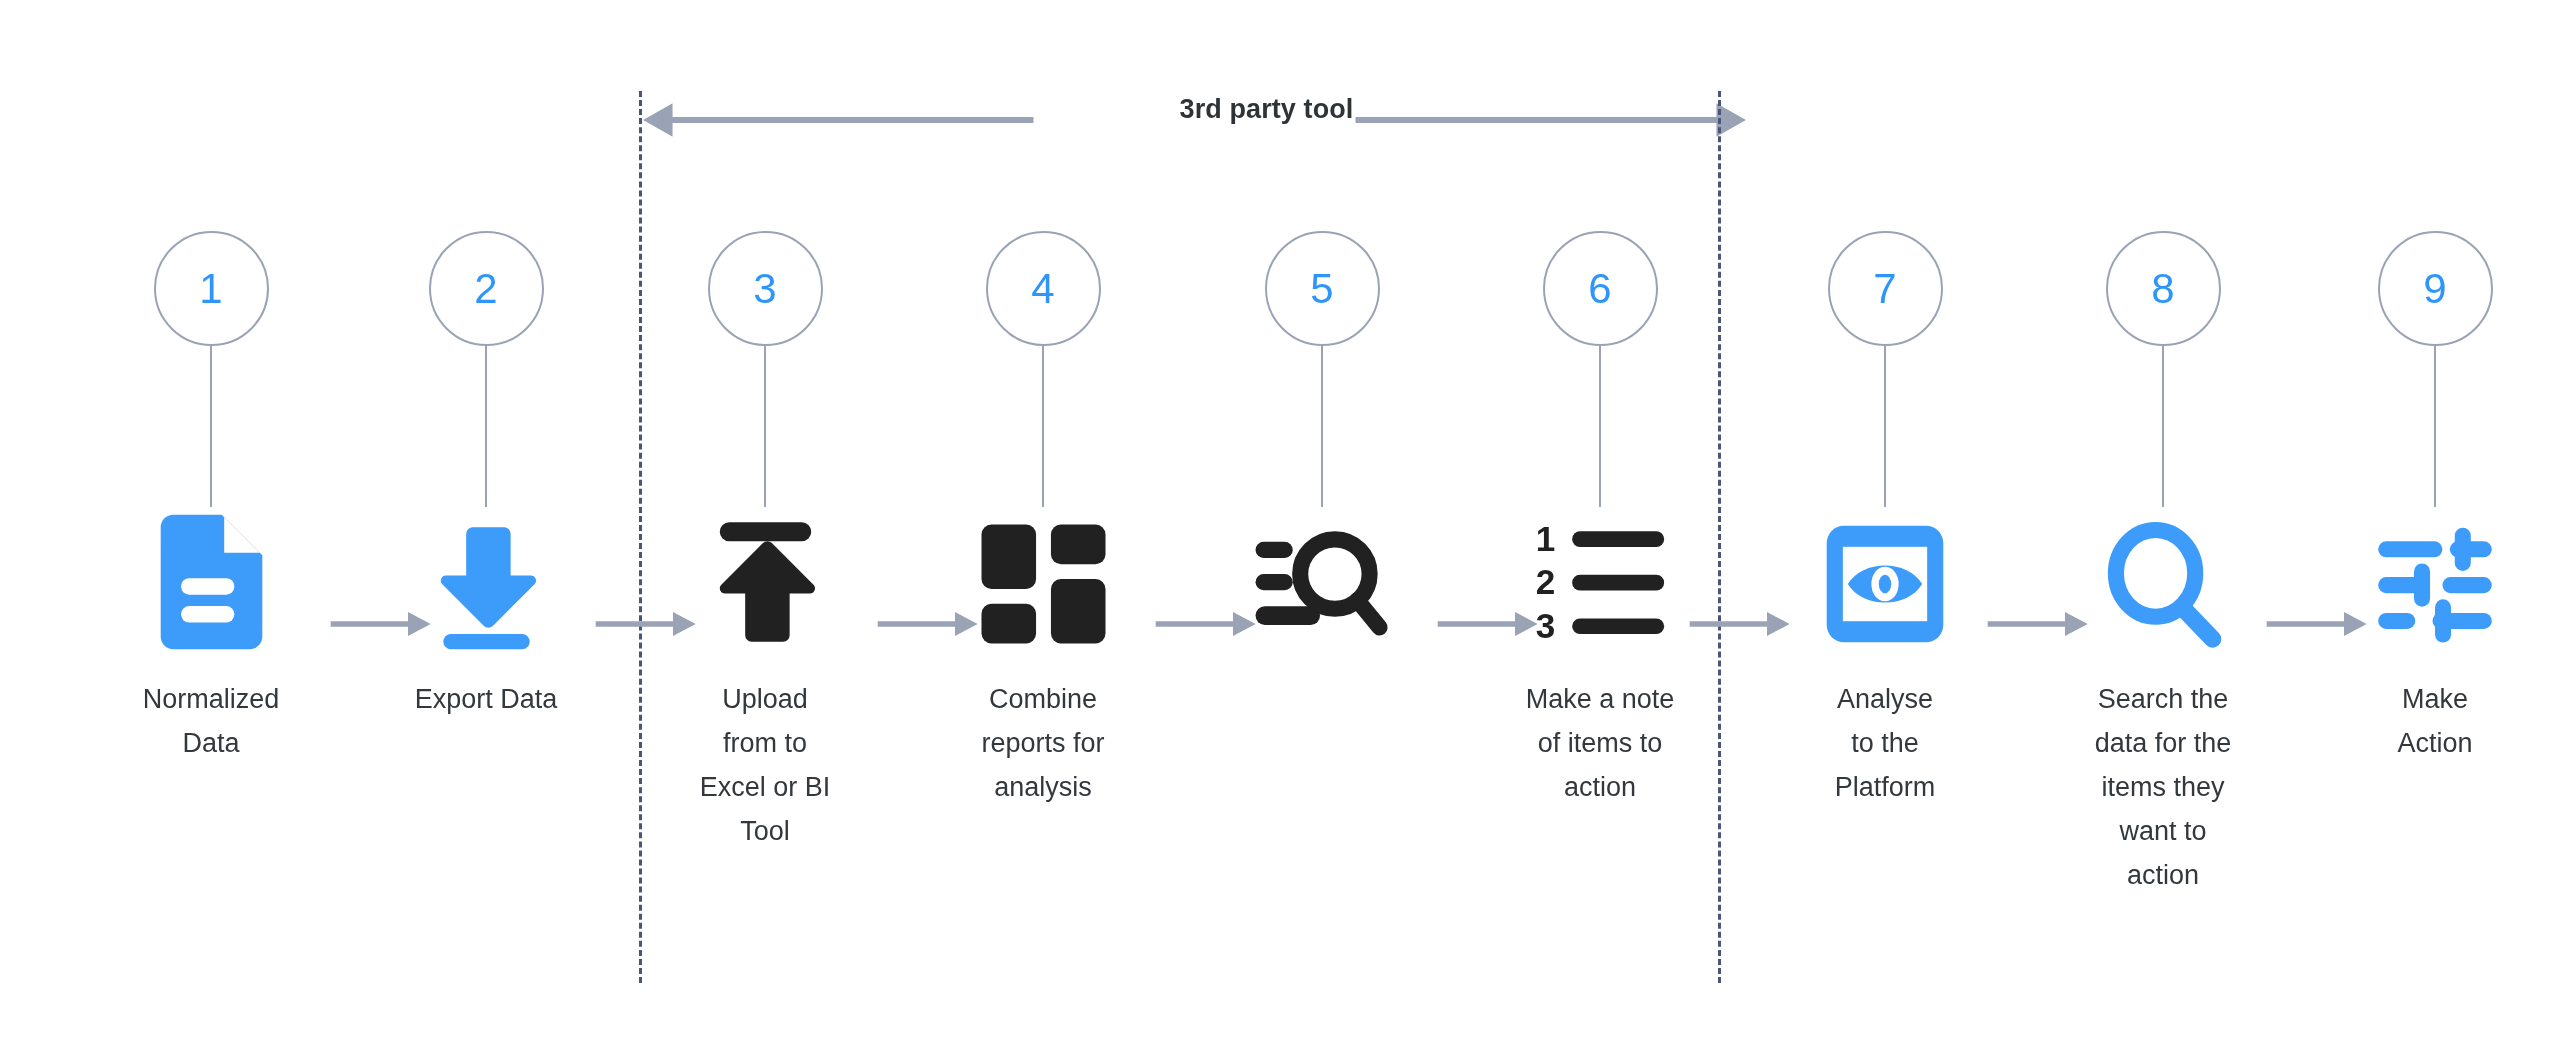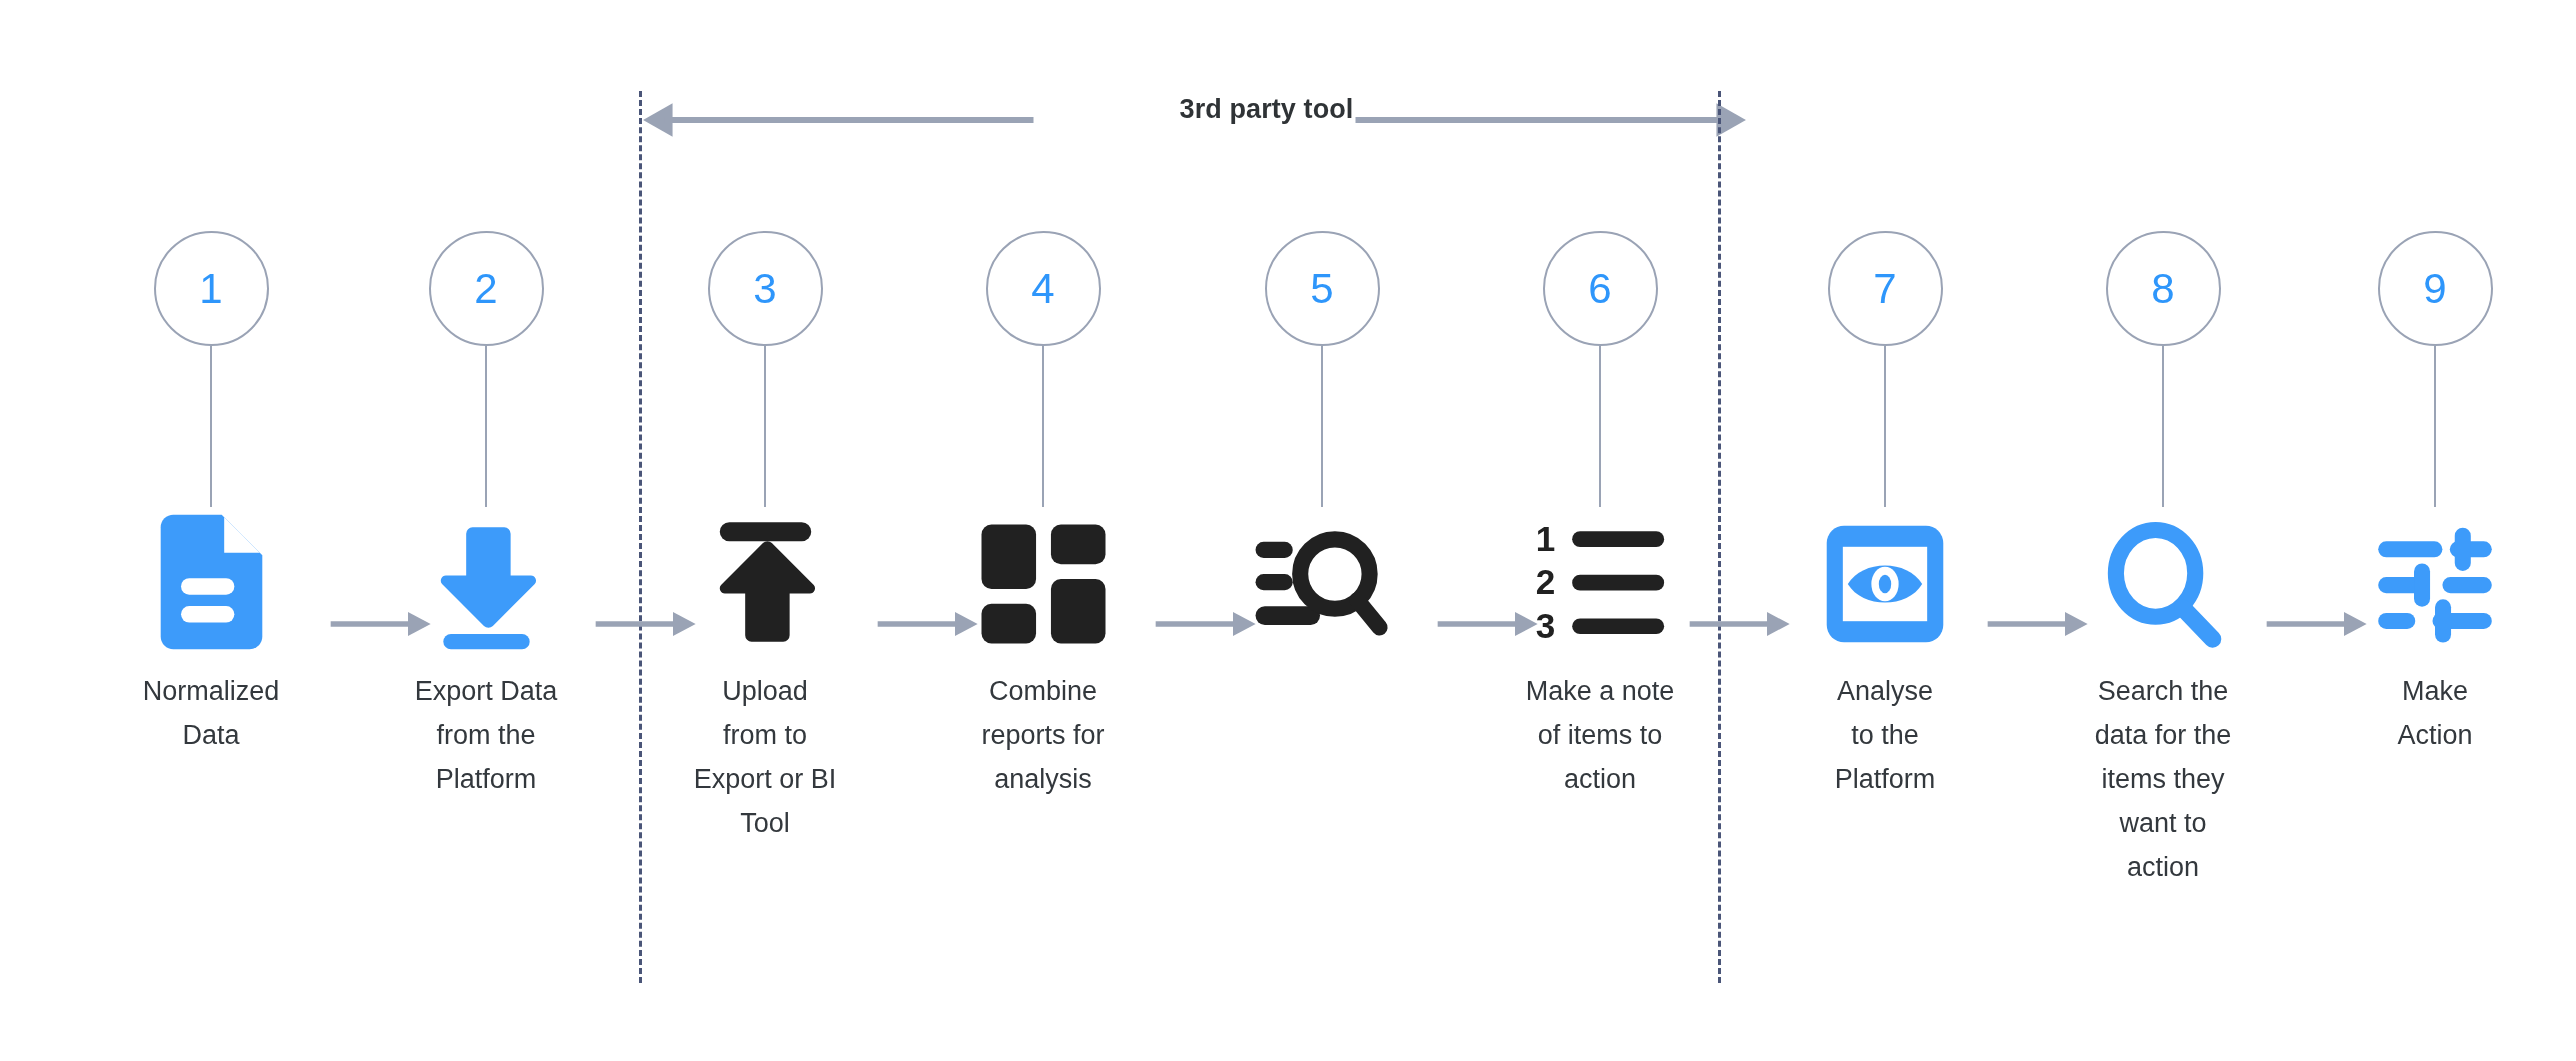--- a/index.html
+++ b/index.html
@@ -95,21 +95,21 @@
   .icon-slot {
     height: 154px;
     display: flex;
     align-items: center;
     justify-content: center;
   }
   .icon-slot svg { display: block; }
 
   
   .caption {
-    margin-top: 8px;
+    margin-top: 16px;
     width: 201px;
     text-align: center;
     font-size: 27px;
     line-height: 44px;
     color: #33383d;
     font-weight: 400;
   }
 
   
   .flow-arrow {
@@ -165,39 +165,38 @@
       </div>
       <div class="stem"></div>
       <div class="icon-slot">
         <svg width="127" height="131" viewBox="0 0 100 102">
           <path d="M36 6 h28 a5 5 0 0 1 5 5 v33 h16 a4 4 0 0 1 3 6.6 l-33 33 a5 5 0 0 1 -7 0 l-33 -33 a4 4 0 0 1 3 -6.6 h16 v-33 a5 5 0 0 1 5 -5 Z" fill="#3d9bfa"></path>
           <rect x="16" y="90" width="68" height="12" rx="6" fill="#3d9bfa"></rect>
         </svg>
       </div>
       <div class="caption">
         <div>Export Data</div>
-        <div>from the Platform</div>
       </div>
     </div>
 
     <div class="step" style="left:651px">
       <div class="badge">
         <span>3</span>
       </div>
       <div class="stem"></div>
       <div class="icon-slot">
         <svg width="127" height="131" viewBox="0 0 100 102">
           <rect x="14" y="2" width="72" height="15" rx="7.5" fill="#212121"></rect>
           <path d="M36 96 h28 a5 5 0 0 0 5 -5 v-33 h16 a4 4 0 0 0 3 -6.6 l-33 -33 a5 5 0 0 0 -7 0 l-33 33 a4 4 0 0 0 3 6.6 h16 v33 a5 5 0 0 0 5 5 Z" fill="#212121"></path>
         </svg>
       </div>
       <div class="caption">
         <div>Upload</div>
         <div>from to</div>
-        <div>Export or BI</div>
+        <div>Excel or BI</div>
         <div>Tool</div>
       </div>
     </div>
 
     <div class="step" style="left:929px">
       <div class="badge">
         <span>4</span>
       </div>
       <div class="stem"></div>
       <div class="icon-slot">

